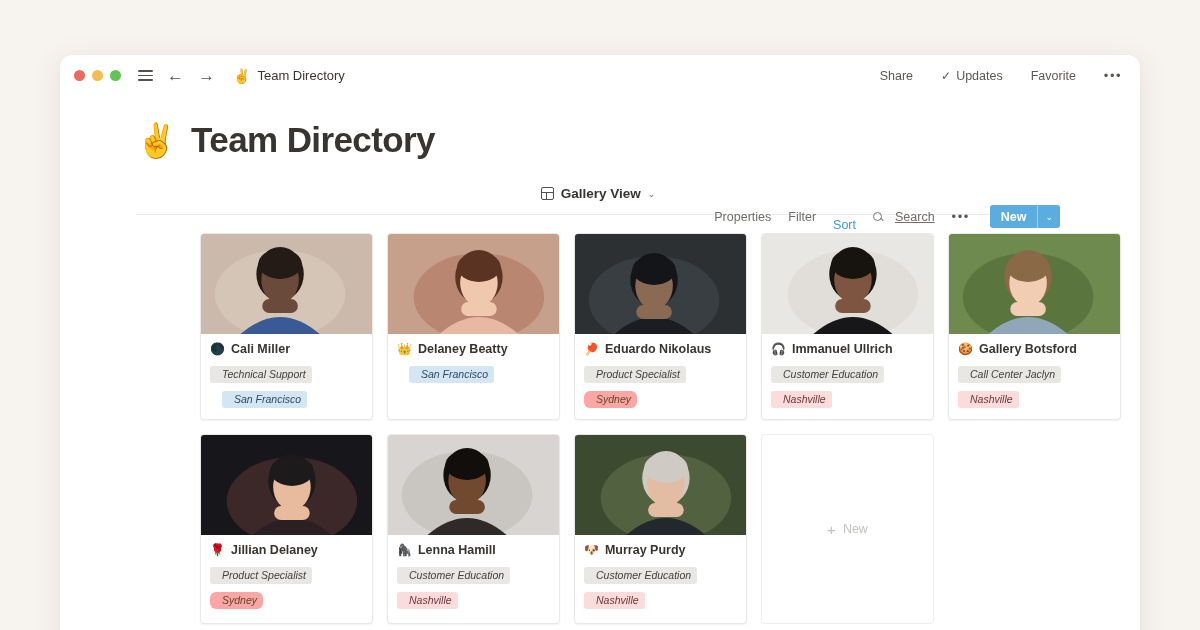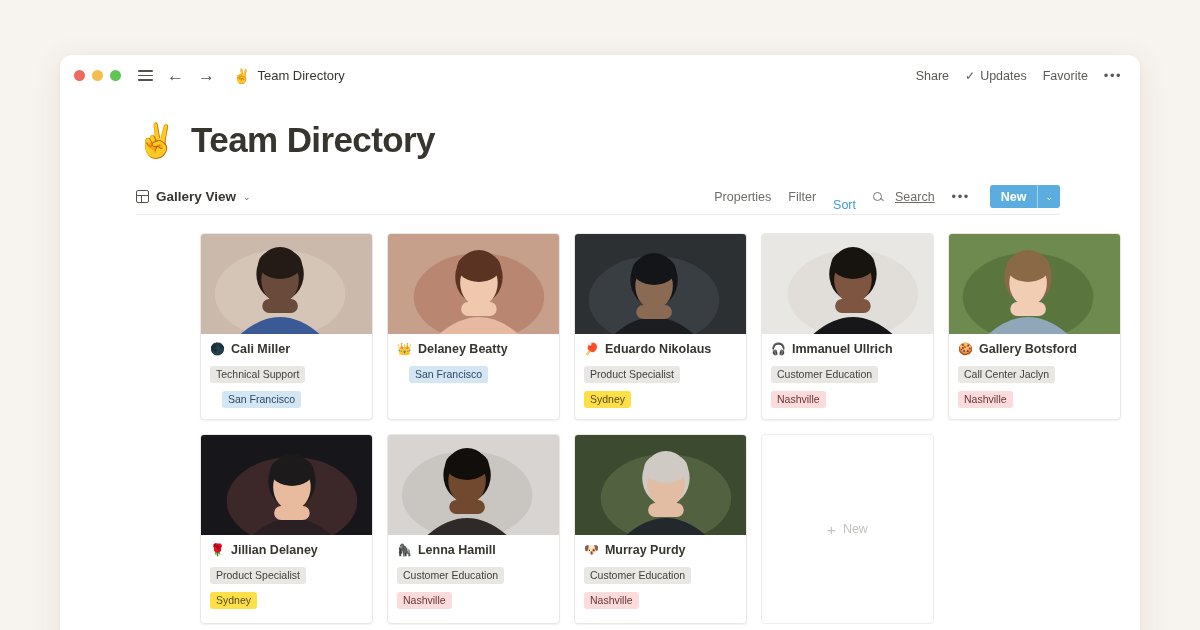--- a/index.html
+++ b/index.html
@@ -49,21 +49,21 @@
 
   #breadcrumb {
     display: flex; align-items: center; gap: 7px;
     margin-left: 18px;
   }
   #breadcrumb .bc-emoji { font-size: 14px; line-height: 1; }
   #breadcrumb .bc-text { font-size: 13px; color: #37352f; }
 
   #titlebar-right {
     margin-left: auto;
-    display: flex; align-items: center; gap: 16px;
+    display: flex; align-items: center; gap: 28px;
     font-size: 12.5px; color: #5b5955;
   }
   #titlebar-right .tr-item { display: flex; align-items: center; gap: 5px; cursor: default; }
   .check-glyph { font-size: 12px; color: #5b5955; }
   .ellipsis-glyph { letter-spacing: 1.5px; font-size: 13px; color: #5b5955; }
 
   
   #page {
     position: relative;
     padding: 0 0 0 0;
@@ -83,20 +83,21 @@
     letter-spacing: -0.6px;
   }
 
   
   #view-toolbar {
     display: flex; align-items: center;
     margin: 26px 80px 0 76px;
     padding-bottom: 7px;
     border-bottom: 1px solid #eceae6;
     height: 29px;
+    flex-direction: column;
   }
   #view-tab { display: flex; align-items: center; gap: 7px; }
   .grid-icon {
     width: 13px; height: 13px;
     border: 1.3px solid #55504b;
     border-radius: 2px;
     position: relative;
   }
   .grid-icon::before {
     content: ""; position: absolute; left: 0; right: 0; top: 3.6px;
@@ -159,29 +160,30 @@
   .card-photo { height: 100px; width: 100%; position: relative; overflow: hidden; }
   .card-photo svg { display: block; width: 100%; height: 100%; }
   .card-body { padding: 8px 9px 11px 9px; }
   .card-name { display: flex; align-items: center; gap: 6px; margin-bottom: 8px; }
   .card-name .cn-emoji { font-size: 12px; line-height: 1; }
   .card-name .cn-text { font-size: 12.5px; font-weight: bold; color: #37352f; }
   .tag {
     display: inline-block;
     font-size: 10.5px;
     line-height: 14px;
-    padding: 1px 6px 2px 6px;
+    padding: 1px 6px 2px 12px;
     border-radius: 3px;
     margin-bottom: 6px;
     white-space: nowrap;
+    font-style: italic;
   }
   .tag.last { margin-bottom: 0; }
   .tag-gray { background: #e8e7e4; color: #44413c; }
   .tag-blue { background: #d4e5f4; color: #2c4a61; margin-left: 12px; }
-  .tag-yellow { background: #fde047; color: #5c4a22; }
+  .tag-yellow { background: #fca5a5; color: #5c4a22; border-radius: 6px; }
   .tag-pink { background: #fbdbdb; color: #6b3434; }
 
   .card-new {
     width: 173px; height: 190px;
     background: #fff;
     border: 1px solid #ededea;
     border-radius: 4px;
     display: flex; align-items: center; justify-content: center;
     gap: 7px;
     color: #c3c1bd;

